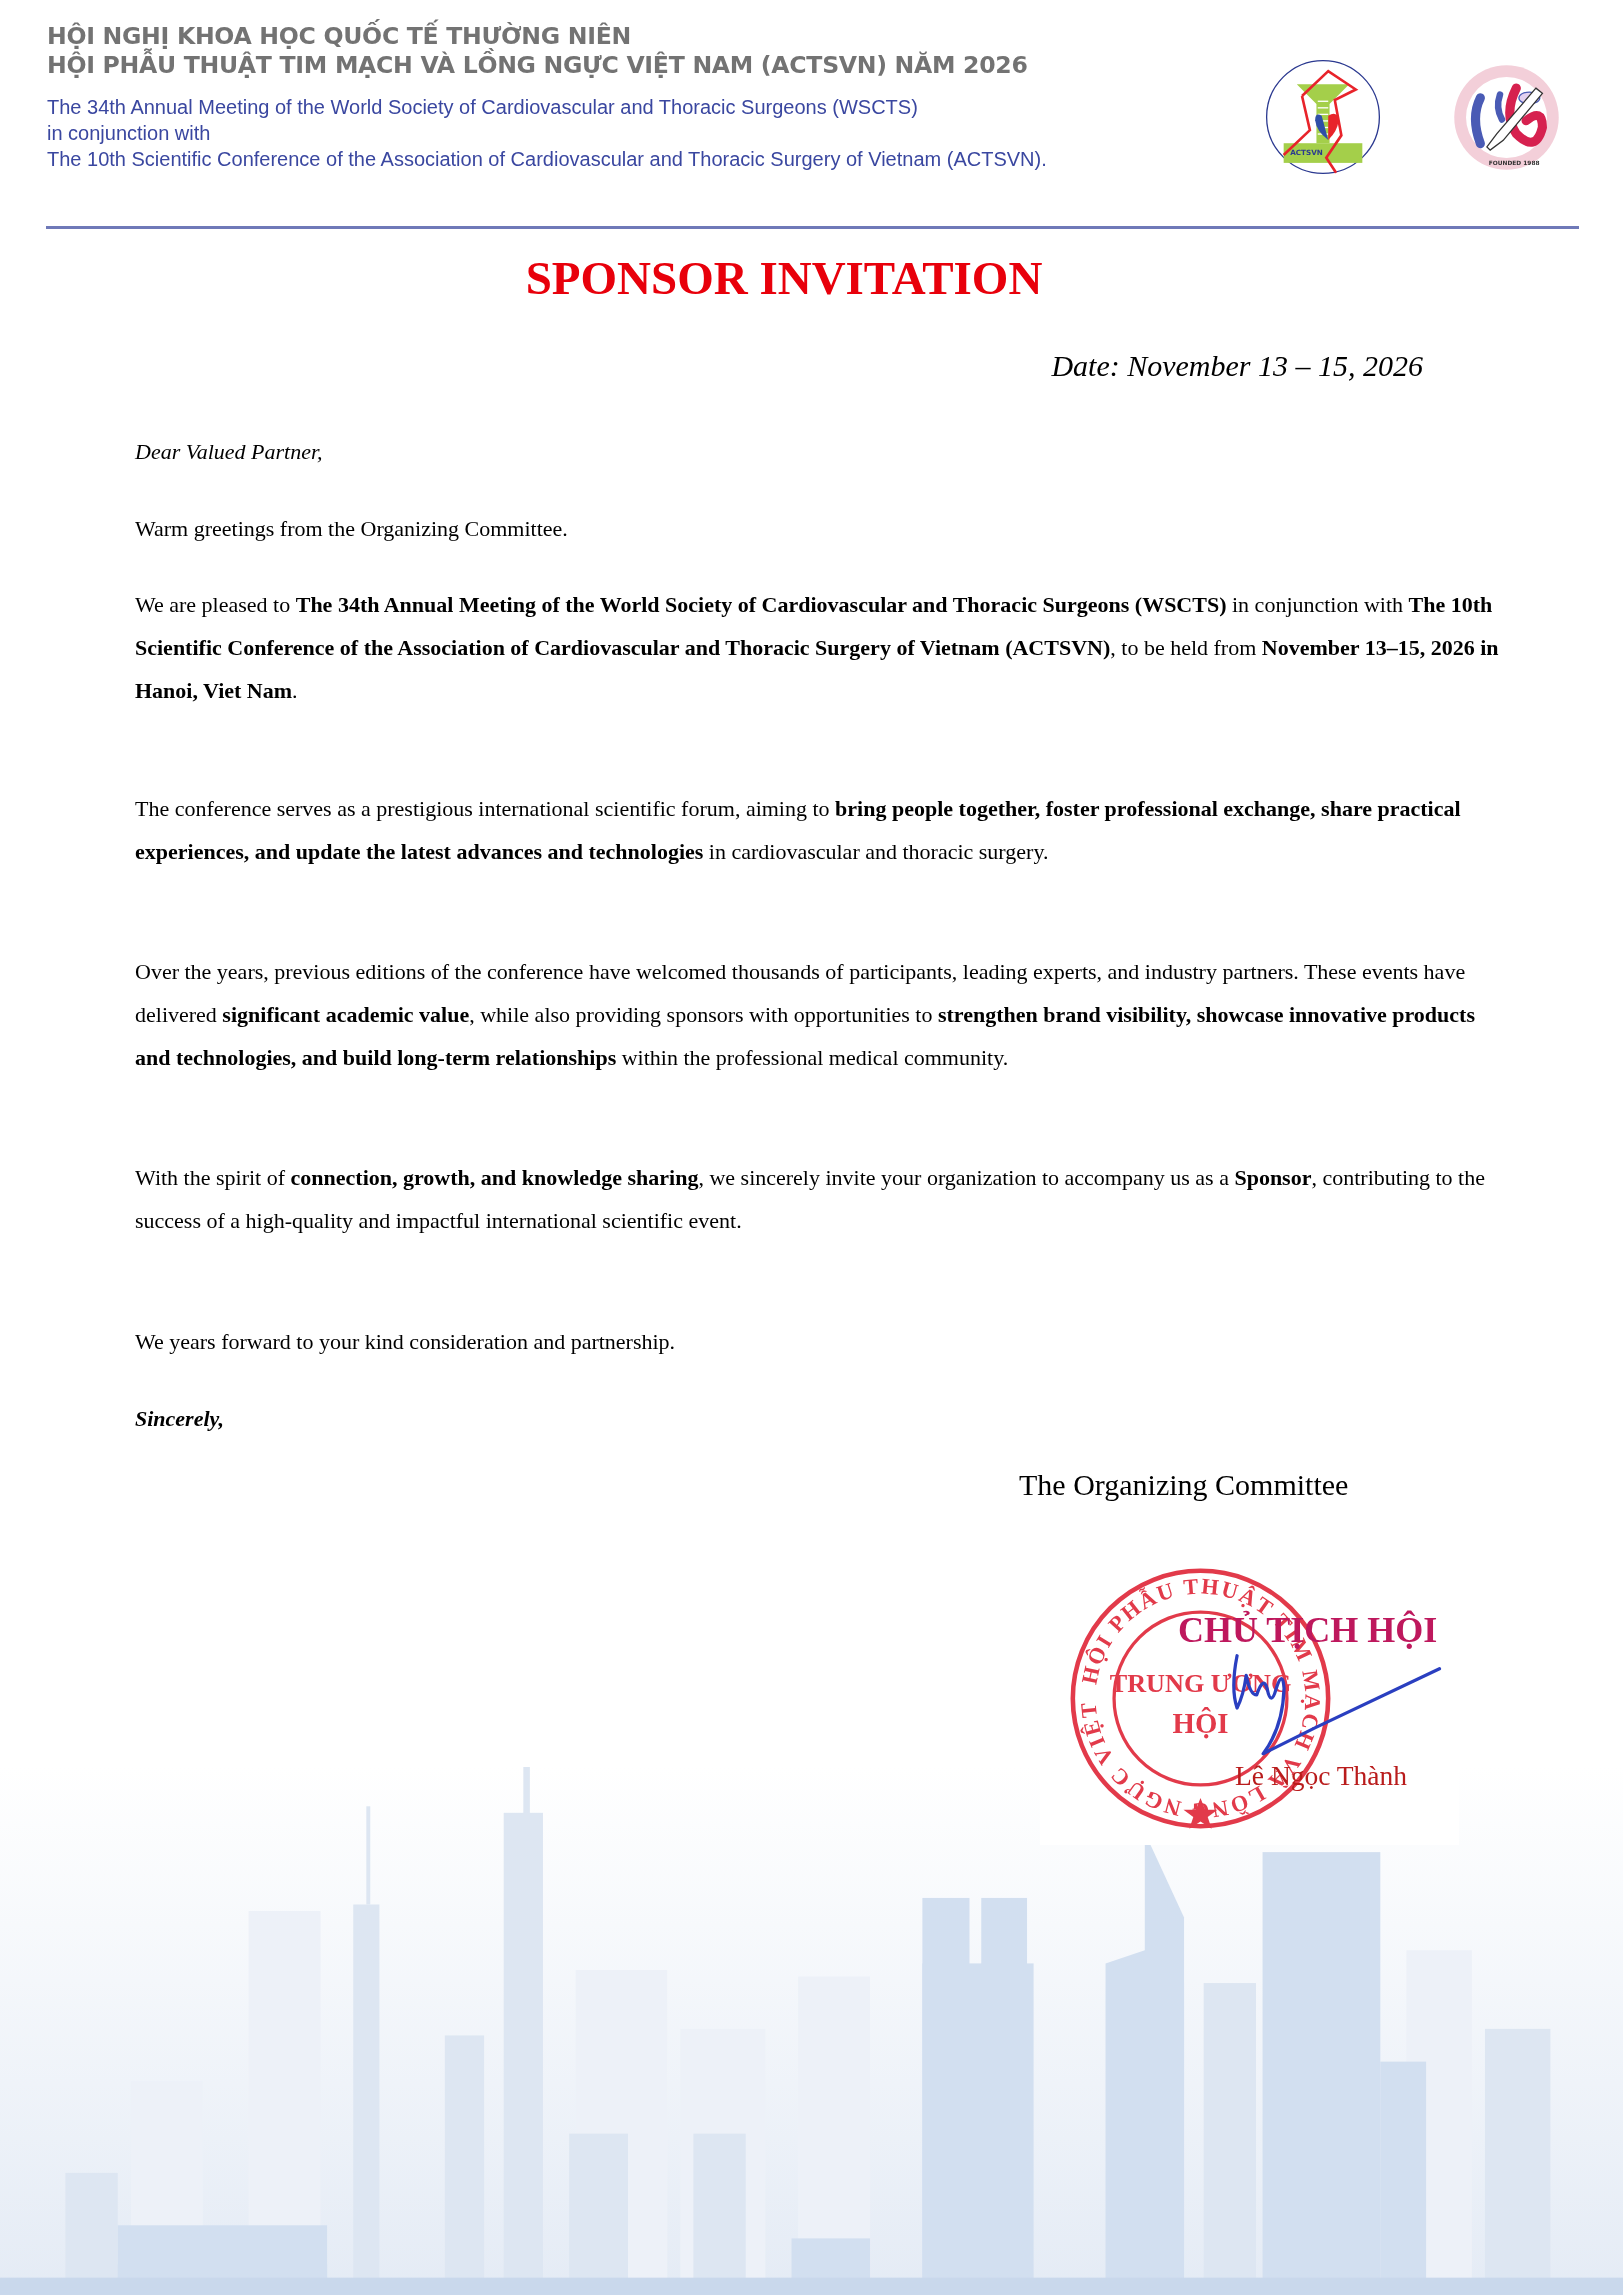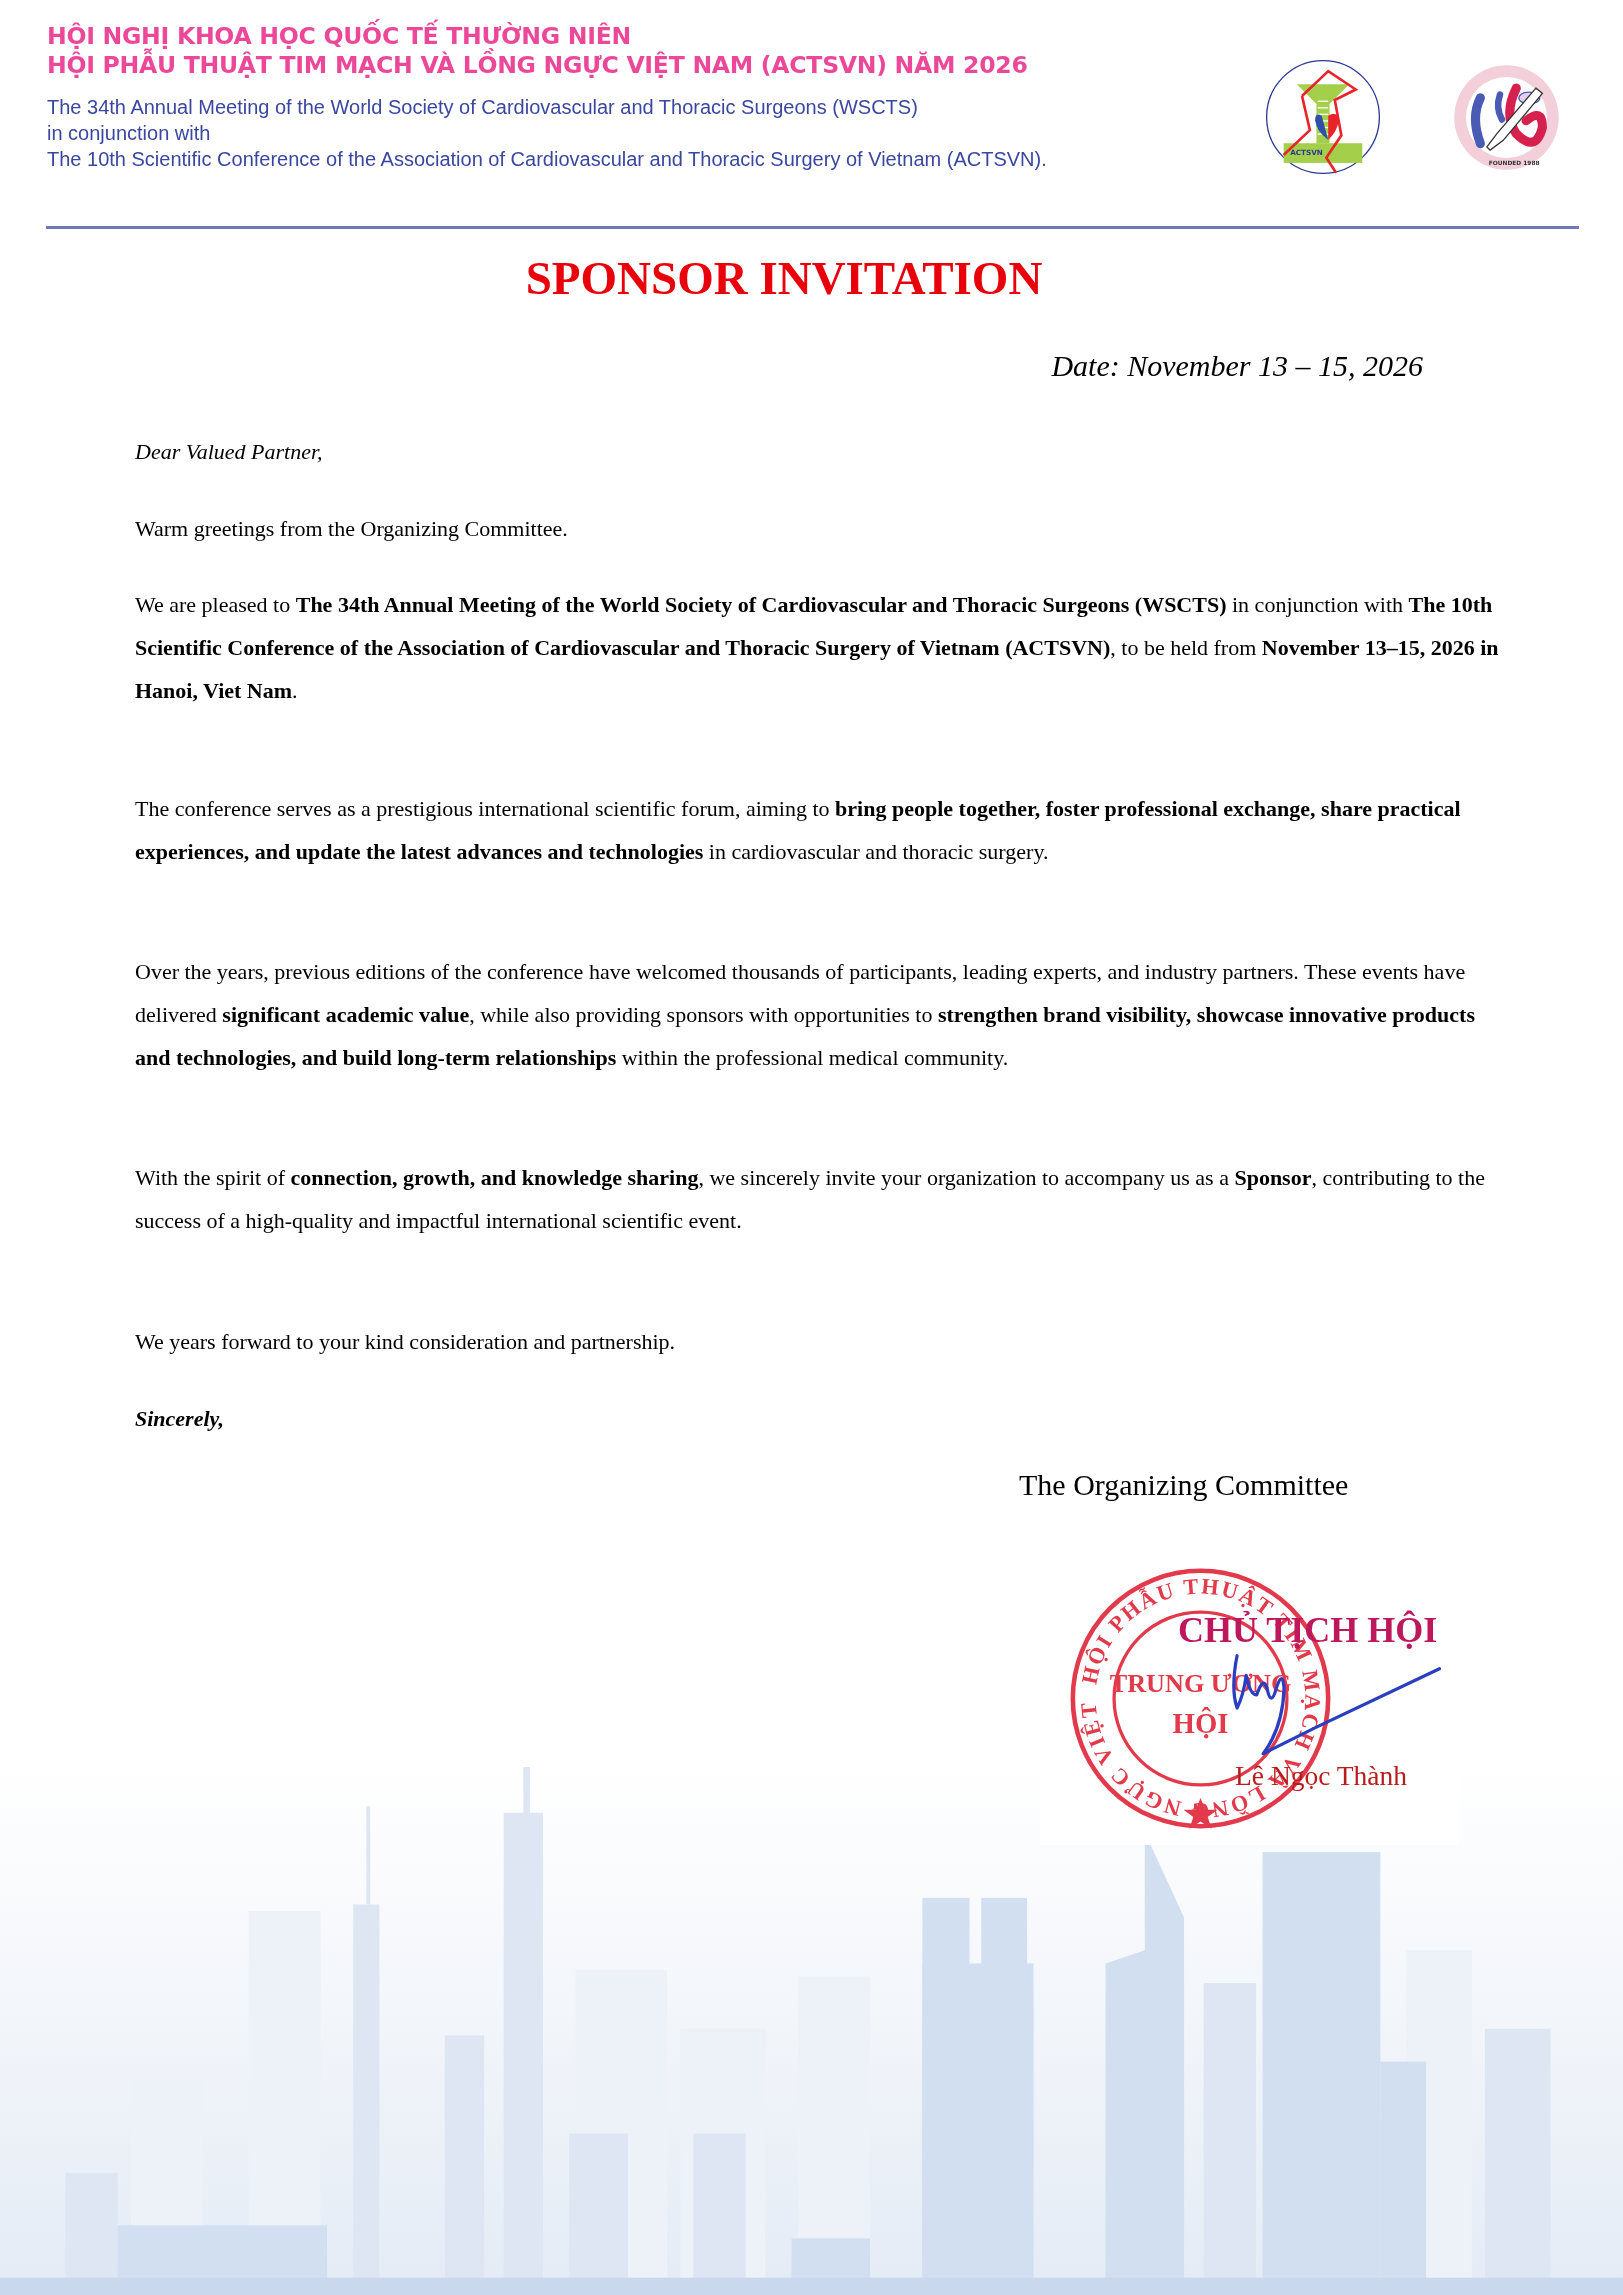--- a/index.html
+++ b/index.html
@@ -1,20 +1,20 @@
 <!DOCTYPE html>
 <html style="font-size:10.5px"><head>
 <meta charset="utf-8">
 <style>
   html, body { margin:0; padding:0; }
   body { width:1623px; height:2295px; position:relative; overflow:hidden; background:#ffffff; font-family:"Liberation Serif", serif; color:#000; }
   .abs { position:absolute; }
   .skyline { position:absolute; left:0; top:1767px; width:1623px; height:529px; z-index:0; }
   .hdr { position:absolute; left:47px; top:22px; z-index:2; font-family:"DejaVu Sans", sans-serif; }
-  .hdr-vn { font-weight:bold; color:#ec4899; font-size:23.6px; line-height:29px; letter-spacing:-0.3px; white-space:nowrap; }
+  .hdr-vn { font-weight:bold; color:#737373; font-size:23.6px; line-height:29px; letter-spacing:-0.3px; white-space:nowrap; }
   .hdr-en { color:#3a47a0; font-size:20px; line-height:26px; white-space:nowrap; font-family:"Liberation Sans", sans-serif; }
   .hdr-en-block { margin-top:14.4px; }
   .logo { position:absolute; z-index:2; }
   .rule { position:absolute; left:46px; top:226px; width:1533px; height:3.3px; background:#6f79b8; z-index:2; }
   .title { position:absolute; left:0; width:1568px; top:252px; text-align:center; color:#e8000b; font-weight:bold; font-size:47px; line-height:52px; z-index:2; letter-spacing:0px; }
   .date { position:absolute; right:200px; top:347px; font-style:italic; font-size:30px; line-height:37px; z-index:2; }
   .body { position:absolute; left:135px; width:1374px; z-index:2; font-size:22px; line-height:43px;margin-top:8px; }
   .body p { margin:0; }
   .it { font-style:italic; }
   b { font-weight:bold; }

